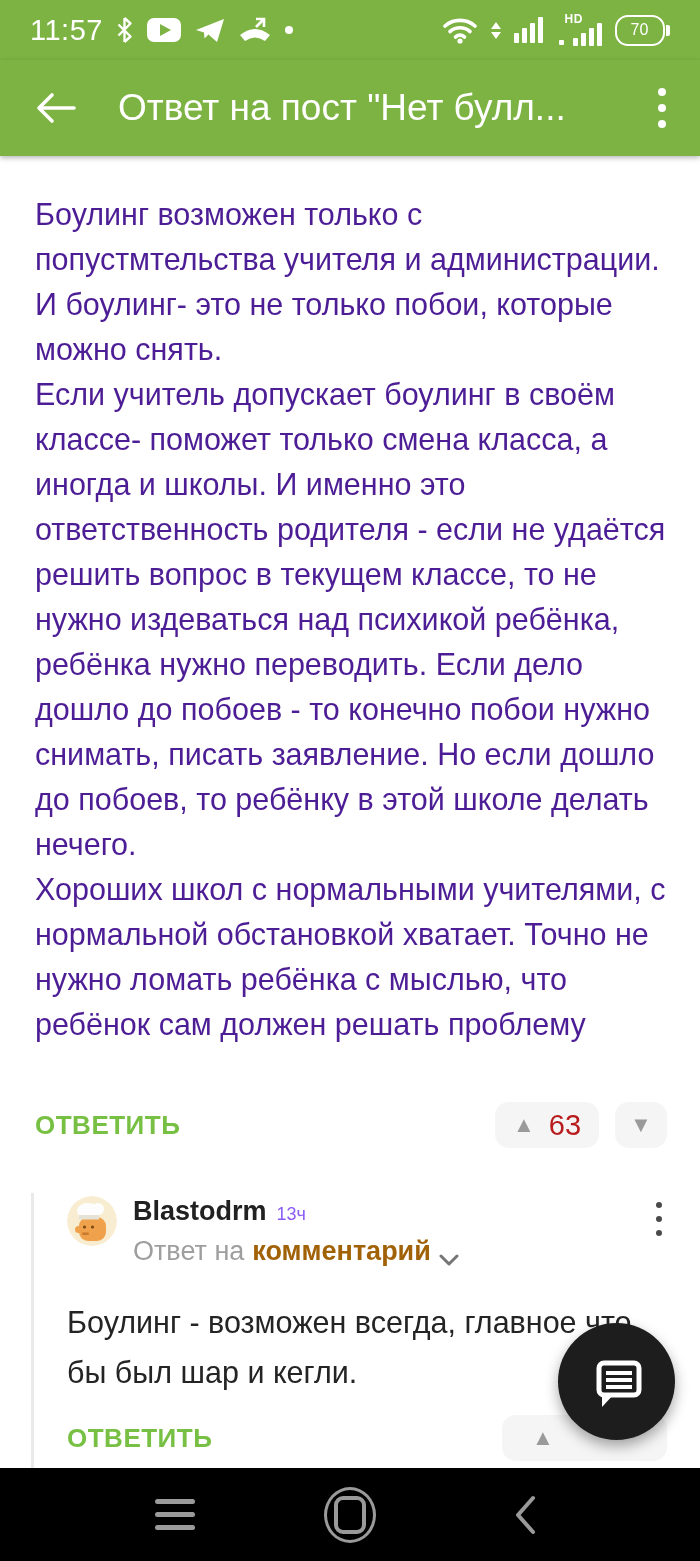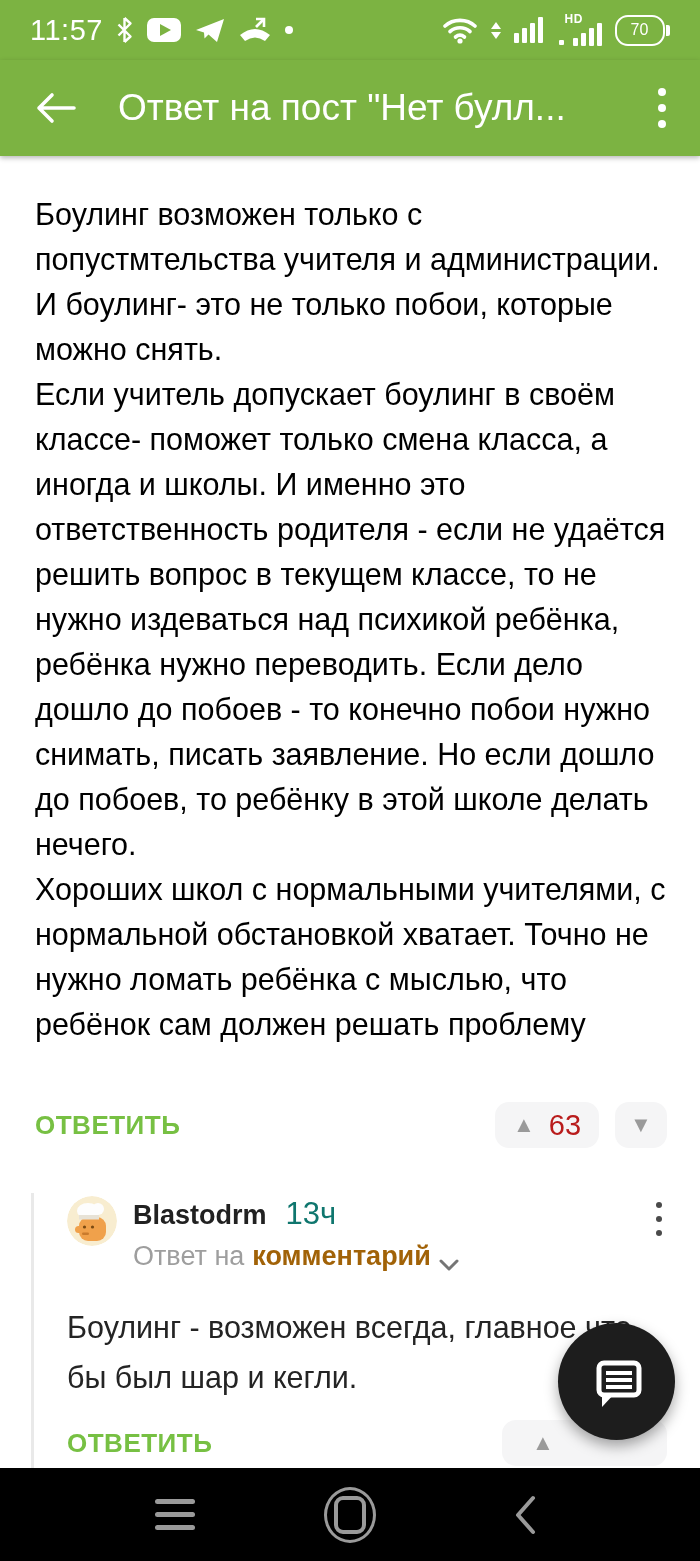--- a/index.html
+++ b/index.html
@@ -40,43 +40,43 @@
   }
   .back-btn{width:60px;height:60px;display:flex;align-items:center;justify-content:center;cursor:pointer;}
   .app-title{
     color:#fff;font-size:37px;margin-left:32px;flex:1;
     white-space:nowrap;overflow:hidden;text-overflow:ellipsis;font-weight:400;
   }
   .kebab{display:flex;flex-direction:column;gap:8px;padding:8px 10px;cursor:pointer;}
   .kebab i{width:8px;height:8px;border-radius:50%;background:#fff;display:block;}
   
   .post-text{
-    padding:36px 30px 0 35px;color:#000000;font-size:30.5px;line-height:45px;
+    padding:36px 30px 0 35px;color:#4c1d95;font-size:30.5px;line-height:45px;
     height:898px;overflow:hidden;box-sizing:content-box;
   }
   .post-text p{margin:0;}
   
   .vote-row{display:flex;align-items:center;margin:10px 33px 0 35px;height:50px;}
   .reply-btn{color:#77c043;font-size:26px;font-weight:bold;letter-spacing:.5px;cursor:pointer;}
   .vote-group{margin-left:auto;display:flex;align-items:center;gap:16px;}
   .pill{background:#f5f5f6;border-radius:14px;height:46px;display:flex;align-items:center;
     justify-content:center;cursor:pointer;}
   .pill-up{width:104px;gap:14px;}
   .pill-down{width:52px;}
   .pill .tri{font-size:22px;color:#9a9a9a;line-height:1;}
   .pill .cnt{font-size:29px;color:#b91c1c;}
   
   .thread-line{position:absolute;left:31px;top:1193px;width:3px;height:275px;background:#e9e9e9;}
   .comment-section{margin-top:46px;padding:0 20px 0 67px;position:relative;}
   .comment-header{display:flex;align-items:flex-start;}
   .avatar{width:50px;height:50px;border-radius:50%;overflow:hidden;flex:none;cursor:pointer;}
   .c-head-text{margin-left:16px;flex:1;}
-  .c-name-row{display:flex;align-items:baseline;gap:19px;}
+  .c-name-row{display:flex;align-items:baseline;gap:10px;}
   .c-username{font-size:27px;font-weight:bold;color:#212121;cursor:pointer;}
-  .c-time{font-size:31px;color:#0f766e;}
+  .c-time{font-size:18px;color:#8b5cf6;}
   .c-replyto{margin-top:9px;display:flex;align-items:flex-end;gap:8px;font-size:27px;color:#9e9e9e;cursor:pointer;}
   .c-replyto b{color:#a16207;font-weight:bold;}
   .c-kebab{display:flex;flex-direction:column;gap:8px;padding:6px 12px;margin-right:6px;cursor:pointer;}
   .c-kebab i{width:6px;height:6px;border-radius:50%;background:#4a4a4a;display:block;}
   .comment-text{margin-top:30px;font-size:30.5px;line-height:50px;color:#242424;padding-right:14px;}
   .comment-vote-row{display:flex;align-items:center;margin-top:16px;height:50px;padding-right:13px;}
   .pill-cut{width:165px;justify-content:flex-start;padding-left:30px;box-sizing:border-box;}
   
   .fab{
     position:absolute;left:558px;top:1323px;width:117px;height:117px;border-radius:50%;

